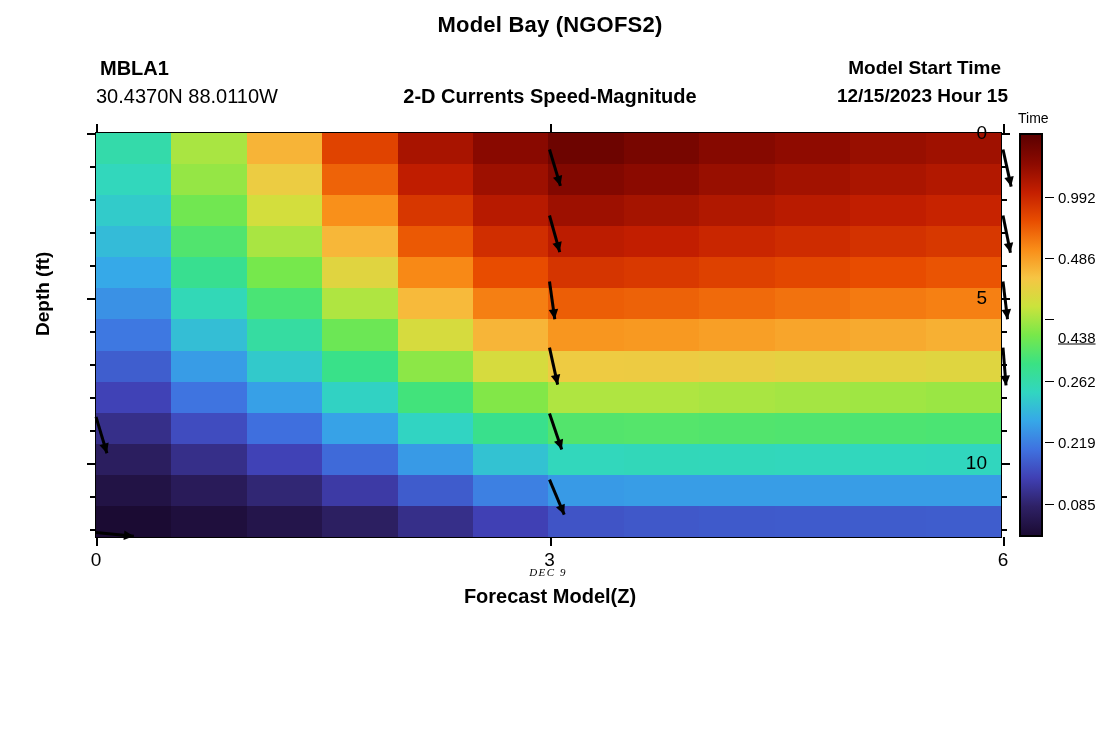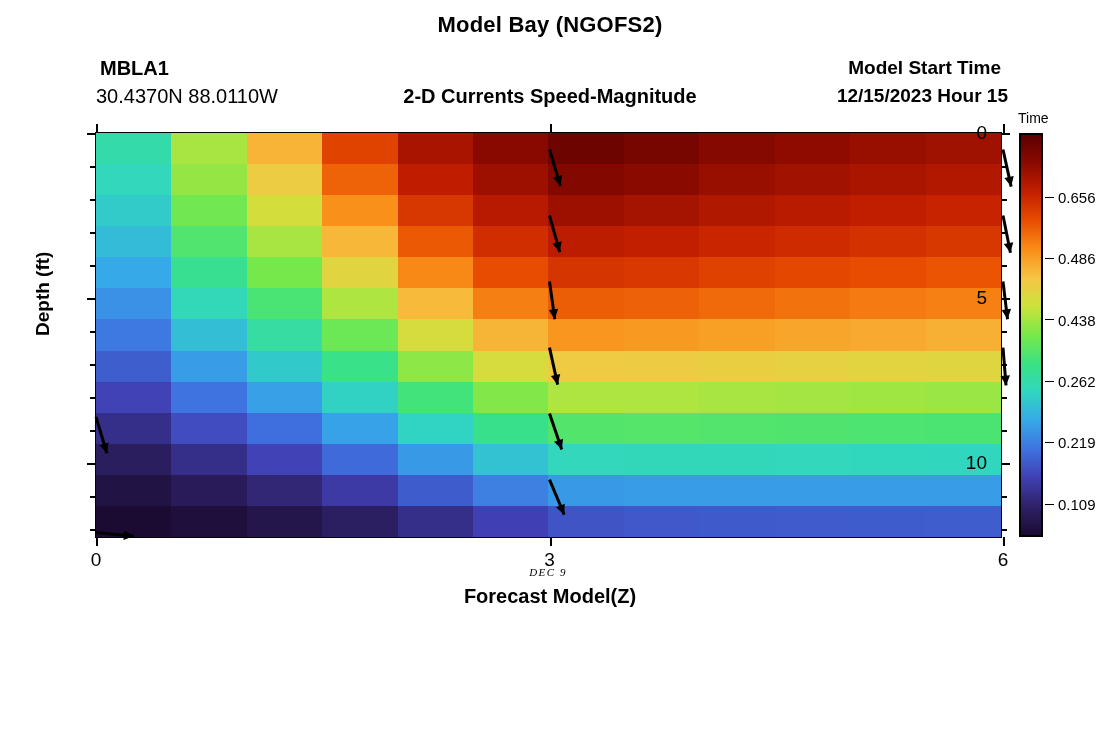--- a/index.html
+++ b/index.html
@@ -365,27 +365,27 @@
 
 <div class="abs" id="y-axis-title">Depth (ft)</div>
 <div class="abs" id="x-axis-title">Forecast Model(Z)</div>
 <div id="x-date-sub">DEC  9</div>
 
 <div class="abs" id="colorbar-unit">Time</div>
 <div class="abs" id="colorbar-frame">
   <div id="colorbar-gradient" style="background: linear-gradient(rgb(92, 0, 0), rgb(140, 10, 0), rgb(196, 31, 0), rgb(232, 77, 0), rgb(249, 141, 24), rgb(246, 197, 68), rgb(203, 227, 60), rgb(120, 232, 74), rgb(58, 226, 131), rgb(49, 214, 192), rgb(54, 168, 232), rgb(63, 114, 224), rgb(64, 64, 180), rgb(46, 33, 102), rgb(27, 11, 51));"></div>
   <div id="colorbar-ticks">
       <div class="cb-tick" style="top: 61.7978px;"></div>
-      <div class="cb-label" style="top: 61.7978px;">0.656</div>
+      <div class="cb-label" style="top: 61.7978px;">0.992</div>
       <div class="cb-tick" style="top: 123.034px;"></div>
       <div class="cb-label" style="top: 123.034px;">0.486</div>
       <div class="cb-tick" style="top: 184.27px;"></div>
-      <div class="cb-label" style="top: 185px;">0.438</div>
+      <div class="cb-label" style="top: 202px; text-decoration: underline;">0.438</div>
       <div class="cb-tick" style="top: 246.067px;"></div>
       <div class="cb-label" style="top: 246.067px;">0.262</div>
       <div class="cb-tick" style="top: 307.303px;"></div>
       <div class="cb-label" style="top: 307.303px;">0.219</div>
       <div class="cb-tick" style="top: 369.101px;"></div>
-      <div class="cb-label" style="top: 369.101px;">0.109</div>
+      <div class="cb-label" style="top: 369.101px;">0.085</div>
     </div>
 </div>
 
 <div class="abs" id="title-bottom"></div>
 
 </body></html>

